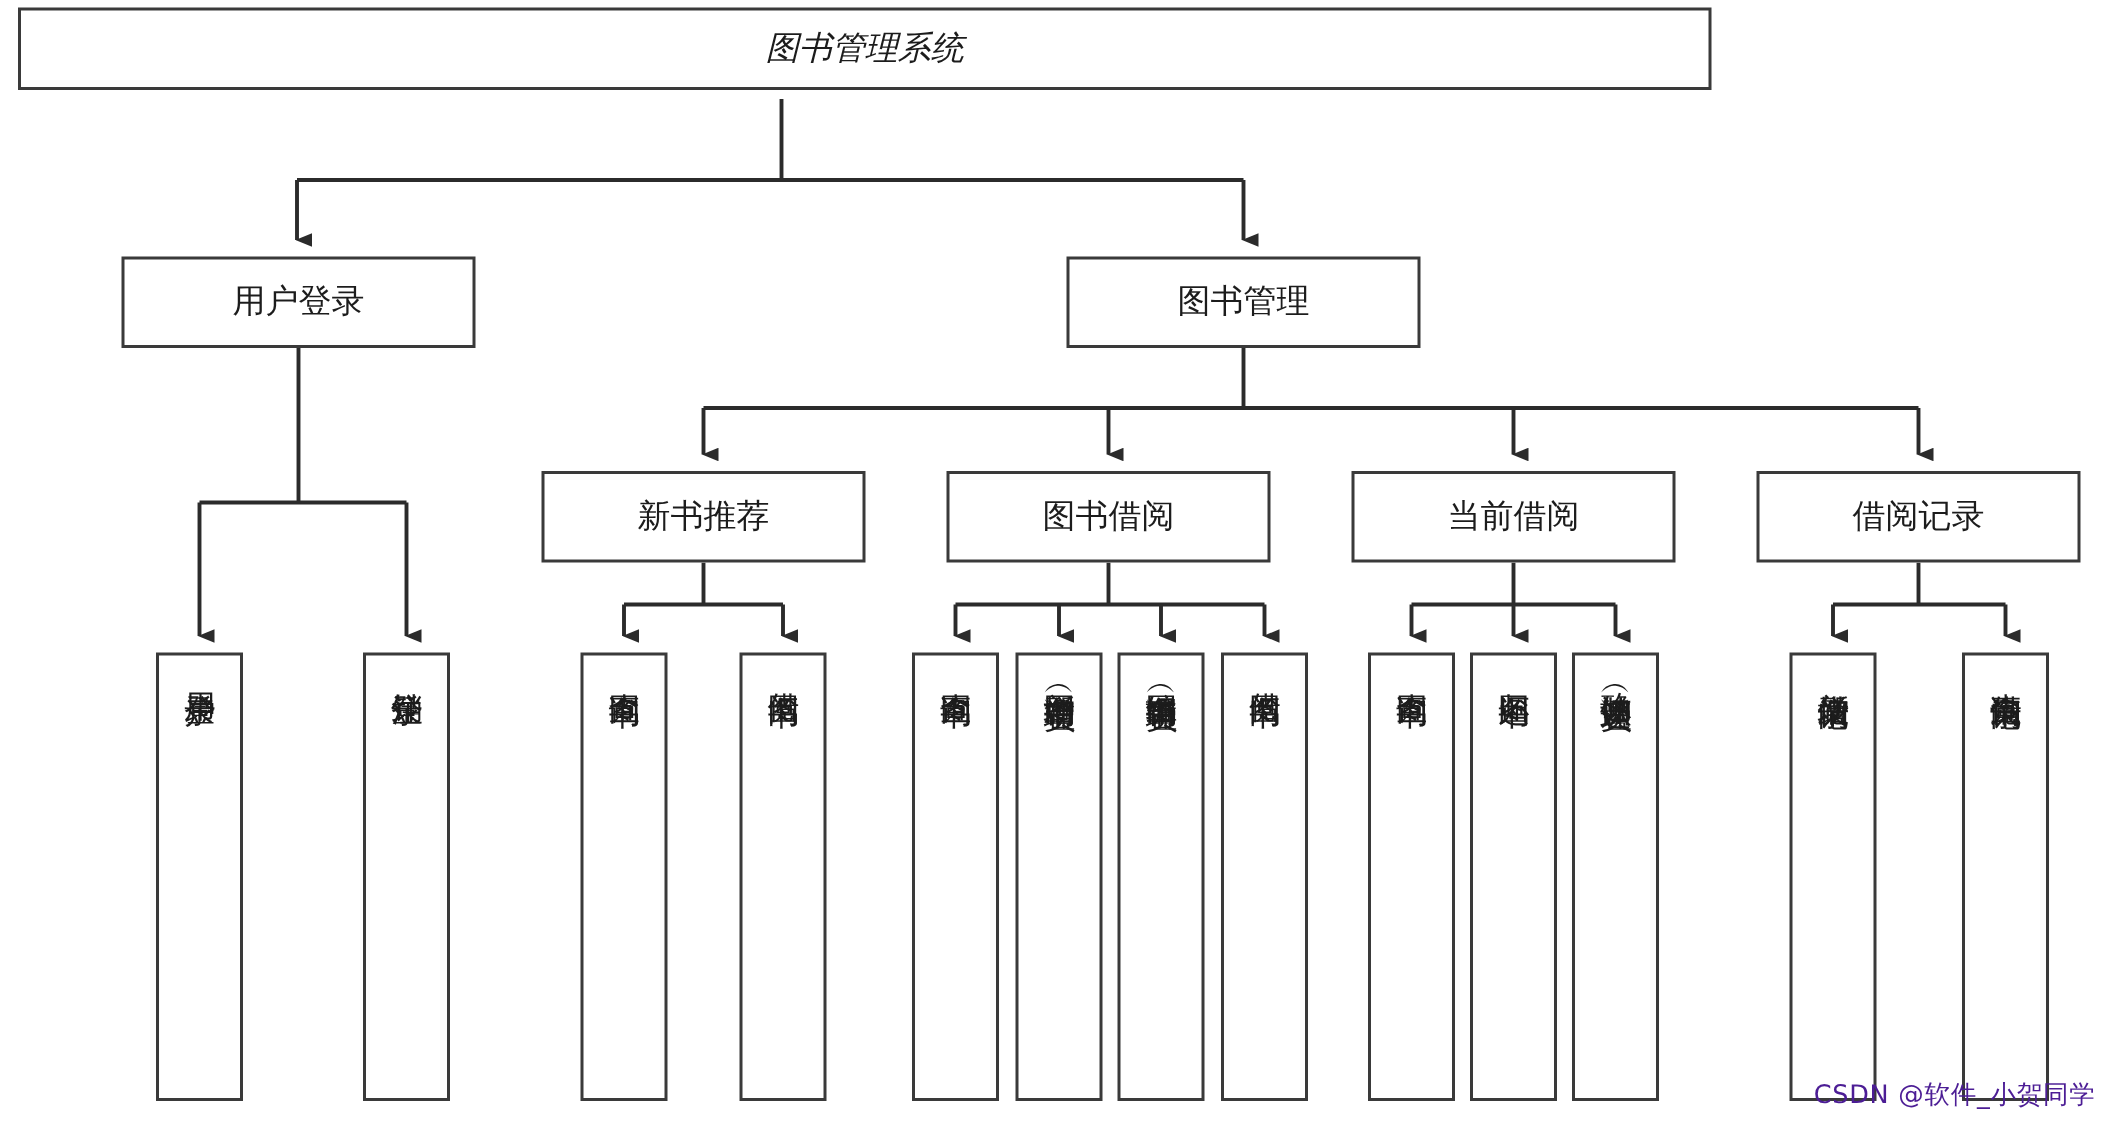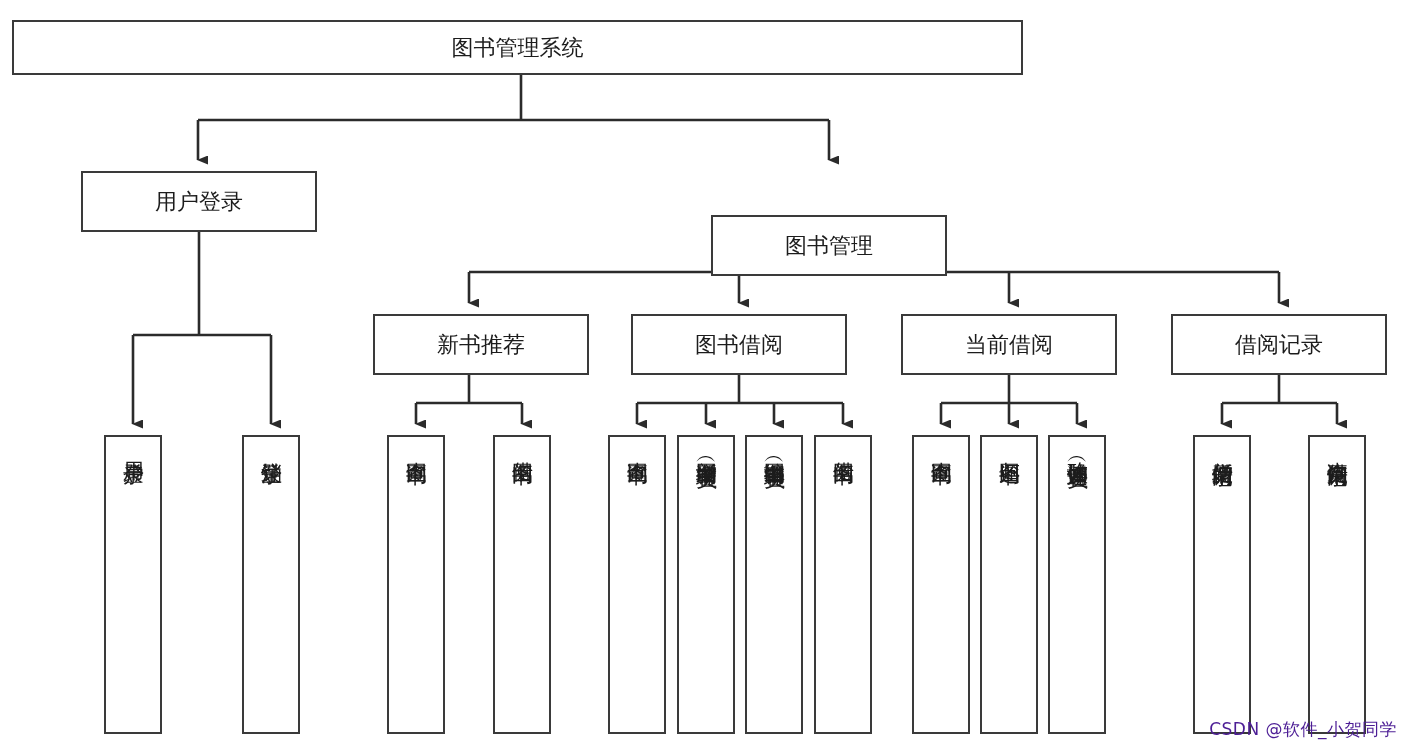--- a/index.html
+++ b/index.html
@@ -113,32 +113,32 @@
       <path d="M1009,403 L1009,424" marker-end="url(#arrow)"></path>
       <path d="M1077,403 L1077,424" marker-end="url(#arrow)"></path>
 
       <path d="M1279,375 L1279,403"></path>
       <path d="M1222,403 L1337,403"></path>
       <path d="M1222,403 L1222,424" marker-end="url(#arrow)"></path>
       <path d="M1337,403 L1337,424" marker-end="url(#arrow)"></path>
     </g>
   </svg>
 
-  <div class="node root" style="left:12px; top:20px; width:1011px; height:55px;">
+  <div class="node root" style="left:12px; top:5px; width:1129px; height:55px;font-style:italic;">
     <span>图书管理系统</span>
   </div>
 
   <div class="node h" style="left:81px; top:171px; width:236px; height:61px;">
     <span>用户登录</span>
   </div>
-  <div class="node h" style="left:711px; top:171px; width:236px; height:61px;margin-top:44px;">
+  <div class="node h" style="left:711px; top:171px; width:236px; height:61px;">
     <span>图书管理</span>
   </div>
 
-  <div class="node h" style="left:373px; top:314px; width:216px; height:61px;">
+  <div class="node h" style="left:361px; top:314px; width:216px; height:61px;">
     <span>新书推荐</span>
   </div>
   <div class="node h" style="left:631px; top:314px; width:216px; height:61px;justify-content:center;">
     <span>图书借阅</span>
   </div>
   <div class="node h" style="left:1171px; top:314px; width:216px; height:61px;">
     <span>借阅记录</span>
   </div>
   <div class="node h" style="left:901px; top:314px; width:216px; height:61px;">
     <span>当前借阅</span>

